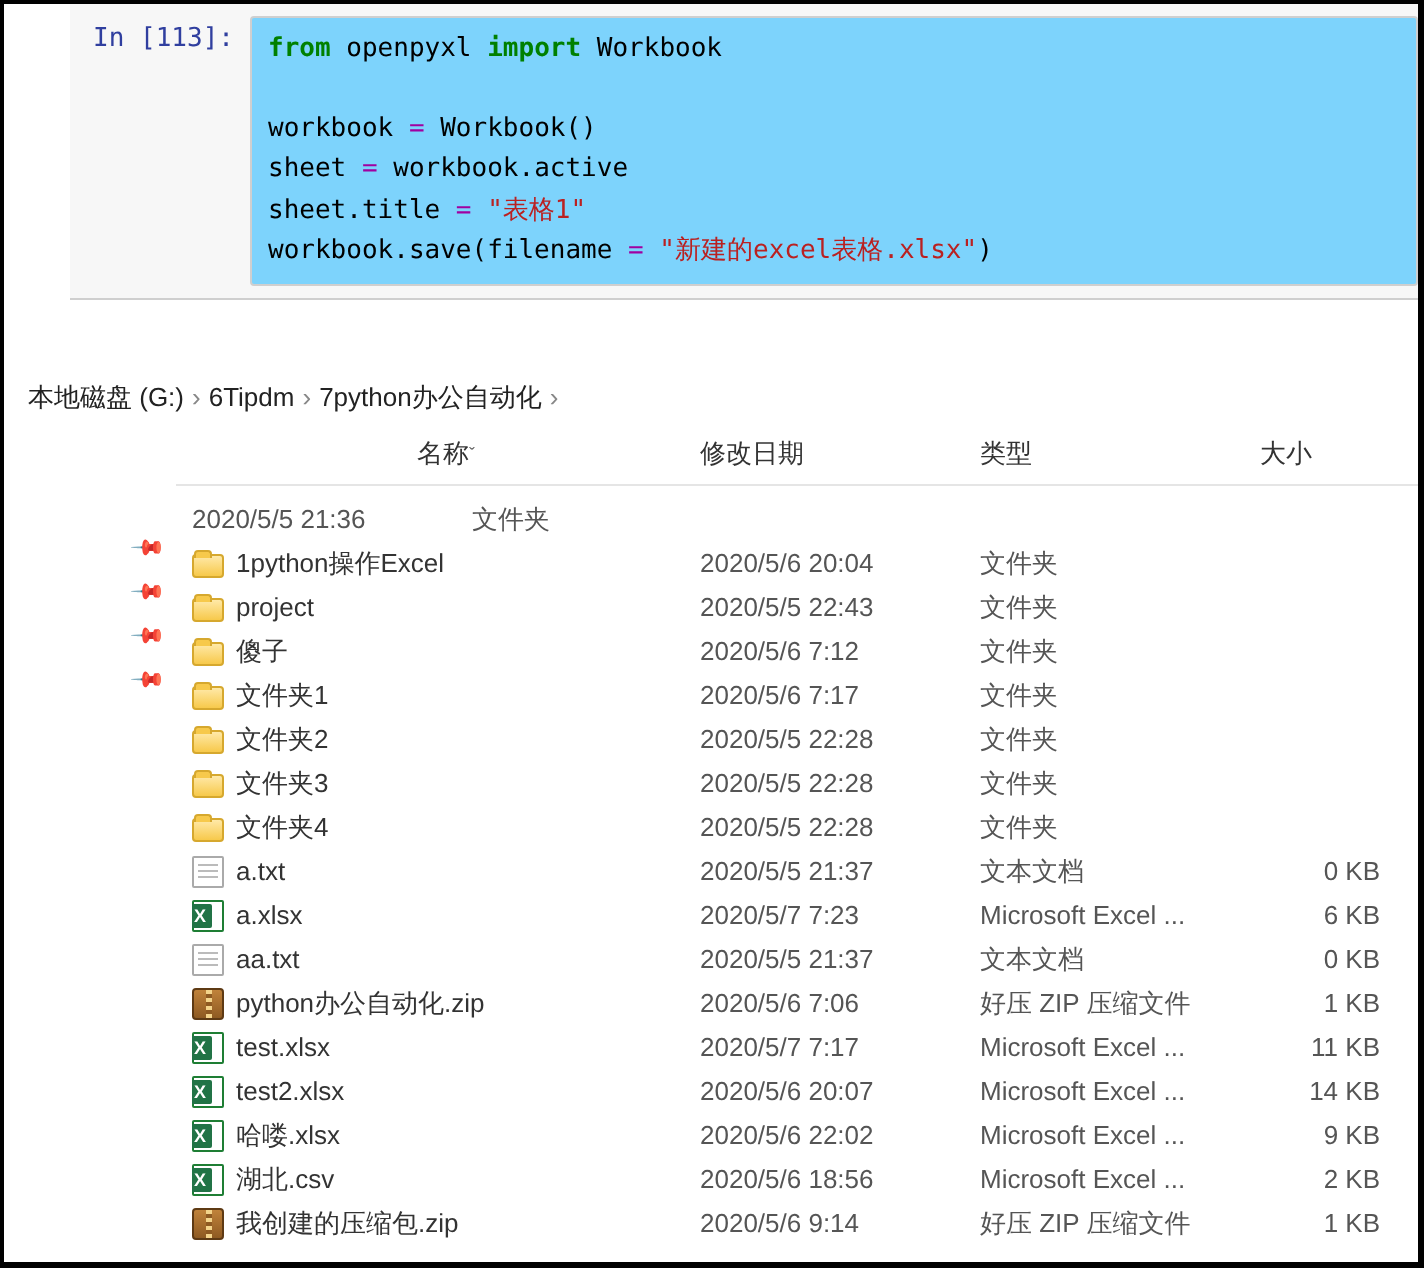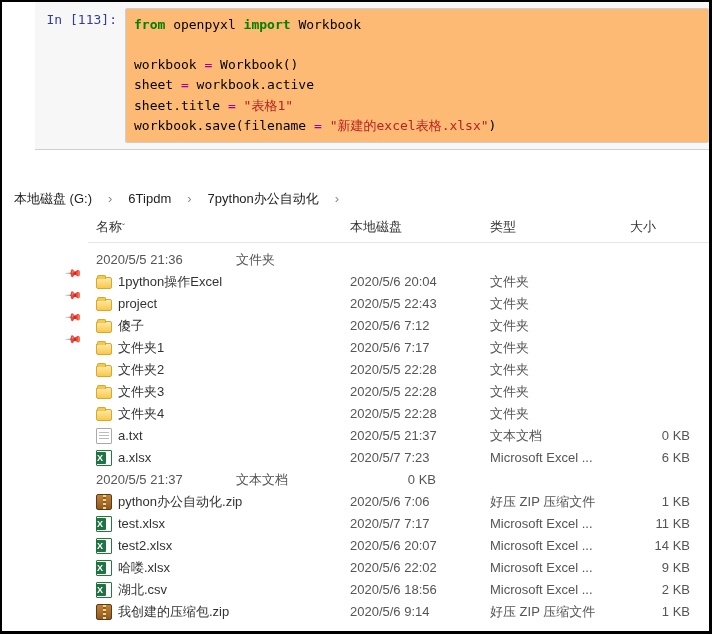--- a/index.html
+++ b/index.html
@@ -25,21 +25,21 @@
     width: 90px;
     text-align: right;
     padding-right: 8px;
     font-family: Menlo, Consolas, monospace;
     font-size: 13px;
     color: #303F9F;
     padding-top: 4px;
   }
   .code {
     flex: 1;
-    background: #fdba74;
+    background: #7dd3fc;
     border: 1px solid #cfcfcf;
     border-radius: 2px;
     padding: 6px 8px;
     font-family: Menlo, Consolas, monospace;
     font-size: 13px;
     line-height: 1.55;
     white-space: pre;
     color: #000;
   }
   .kw   { color: #008000; font-weight: bold; }
@@ -48,21 +48,21 @@
 
   .spacer { height: 36px; }
 
   
   .breadcrumb {
     padding: 4px 12px;
     font-size: 13px;
     color: #222;
     display: flex;
     align-items: center;
-    gap: 16px;
+    gap: 4px;
   }
   .crumb-sep { color: #888; }
 
   
   .explorer {
     display: flex;
     height: 440px;
   }
   .gutter {
     width: 86px;
@@ -81,21 +81,21 @@
   .file-panel {
     flex: 1;
   }
   .col-header {
     display: flex;
     border-bottom: 1px solid #e5e5e5;
     padding: 6px 0 6px 8px;
     color: #333;
     font-size: 13px;
   }
-  .col-name { width: 254px; display: flex; align-items: center; gap: 0; }
+  .col-name { width: 254px; display: flex; align-items: center; gap: 0; justify-content: center; }
   .col-date { width: 140px; }
   .col-type { width: 140px; }
   .col-size { width: 60px; }
   .sort-caret { font-size: 9px; color: #555; }
 
   .file-list { padding-top: 6px; }
   .file-row {
     display: flex;
     padding: 2px 0 2px 8px;
     color: #333;
@@ -192,21 +192,21 @@
         <span class="pin-icon">📌</span>
       </div>
     </div>
 
   <div class="file-panel">
     <div class="col-header">
       <div class="col-name">
         <span>名称</span>
         <span class="sort-caret">ˇ</span>
       </div>
-      <div class="col-date">本地磁盘</div>
+      <div class="col-date">修改日期</div>
       <div class="col-type">类型</div>
       <div class="col-size">大小</div>
     </div>
     <div class="file-list" id="file-list">
         <div class="file-row">
           <div class="cell-date">2020/5/5 21:36</div>
           <div class="cell-type">文件夹</div>
           <div class="cell-size"></div>
         </div>
         <div class="file-row">
@@ -284,20 +284,24 @@
         <div class="file-row">
           <div class="cell-name">
             <span class="ic ic-xlsx"></span>
             <span>a.xlsx</span>
           </div>
           <div class="cell-date">2020/5/7 7:23</div>
           <div class="cell-type">Microsoft Excel ...</div>
           <div class="cell-size">6 KB</div>
         </div>
         <div class="file-row">
+          <div class="cell-name">
+            <span class="ic ic-txt"></span>
+            <span>aa.txt</span>
+          </div>
           <div class="cell-date">2020/5/5 21:37</div>
           <div class="cell-type">文本文档</div>
           <div class="cell-size">0 KB</div>
         </div>
         <div class="file-row">
           <div class="cell-name">
             <span class="ic ic-zip"></span>
             <span>python办公自动化.zip</span>
           </div>
           <div class="cell-date">2020/5/6 7:06</div>

